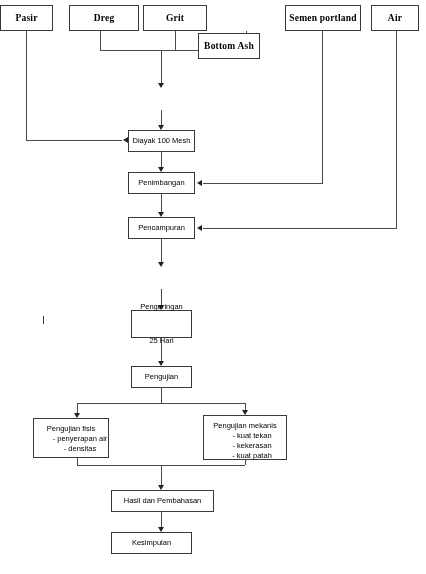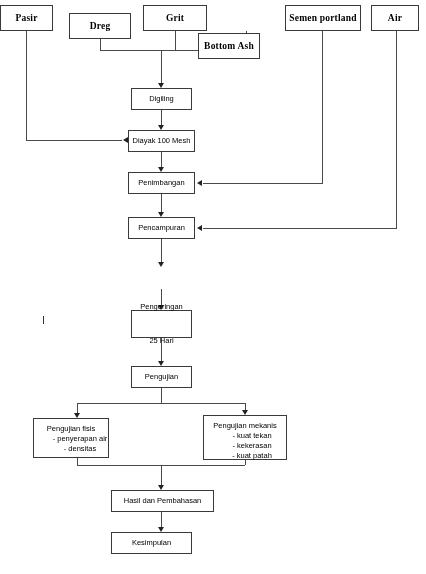--- a/index.html
+++ b/index.html
@@ -92,43 +92,40 @@
 </style>
 </head>
 <body>
 
 <div id="flowchart">
 
   <div class="node material" style="left:0px; top:5px; width:53px; height:26px;">
     <span class="line">Pasir</span>
   </div>
 
-  <div class="node material" style="left:69px; top:13px; width:62px; height:26px;">
+  <div class="node material" style="left:69px; top:5px; width:70px; height:26px;">
     <span class="line">Dreg</span>
   </div>
 
   <div class="node material" style="left:143px; top:5px; width:64px; height:26px;">
     <span class="line">Grit</span>
   </div>
 
   <div class="node material" style="left:198px; top:5px; width:62px; height:26px;margin-top:28px;">
     <span class="line">Bottom Ash</span>
   </div>
 
   <div class="node material" style="left:285px; top:5px; width:76px; height:26px;">
     <span class="line">Semen portland</span>
   </div>
 
   <div class="node material" style="left:371px; top:5px; width:48px; height:26px;font-family:Liberation Serif, serif;">
     <span class="line">Air</span>
   </div>
 
-  <div class="node process" style="left:131px; top:88px; width:61px; height:22px;">
-    <span class="line">Digiling</span>
-  </div>
 
   <div class="node process" style="left:128px; top:130px; width:67px; height:22px;">
     <span class="line">Diayak 100 Mesh</span>
   </div>
 
   <div class="node process" style="left:128px; top:172px; width:67px; height:22px;">
     <span class="line">Penimbangan</span>
   </div>
 
   <div class="node process" style="left:128px; top:217px; width:67px; height:22px;">

